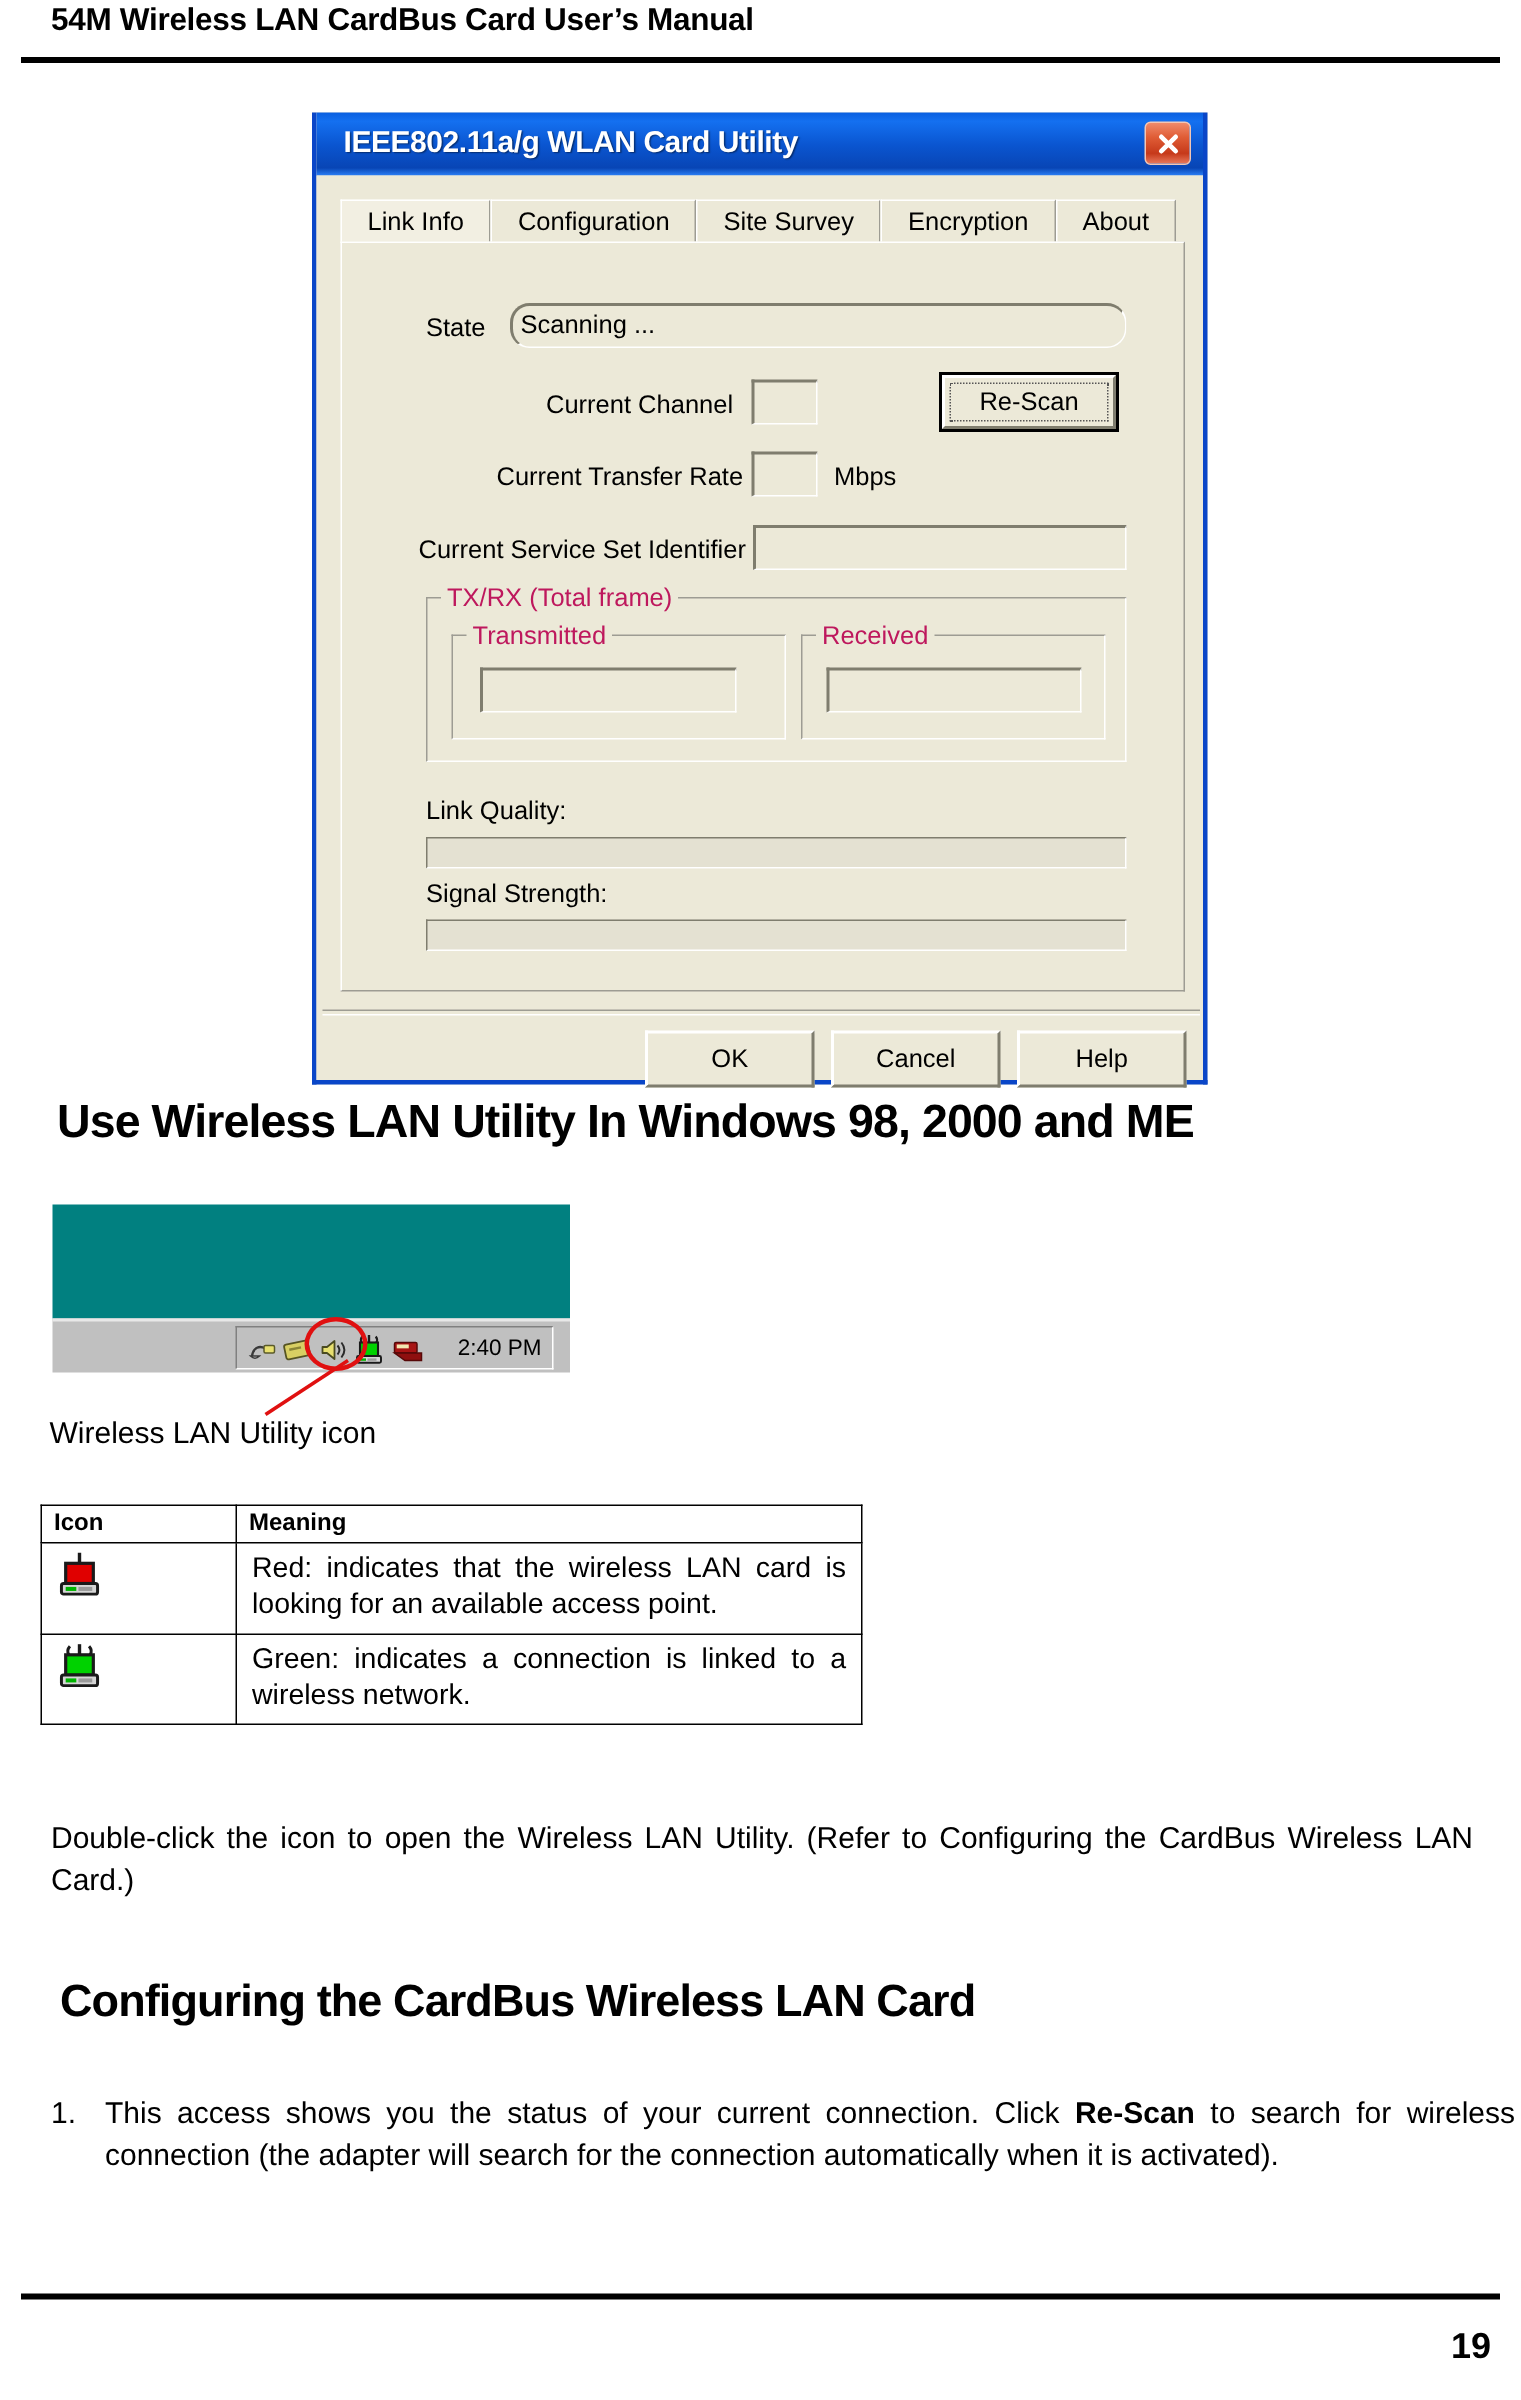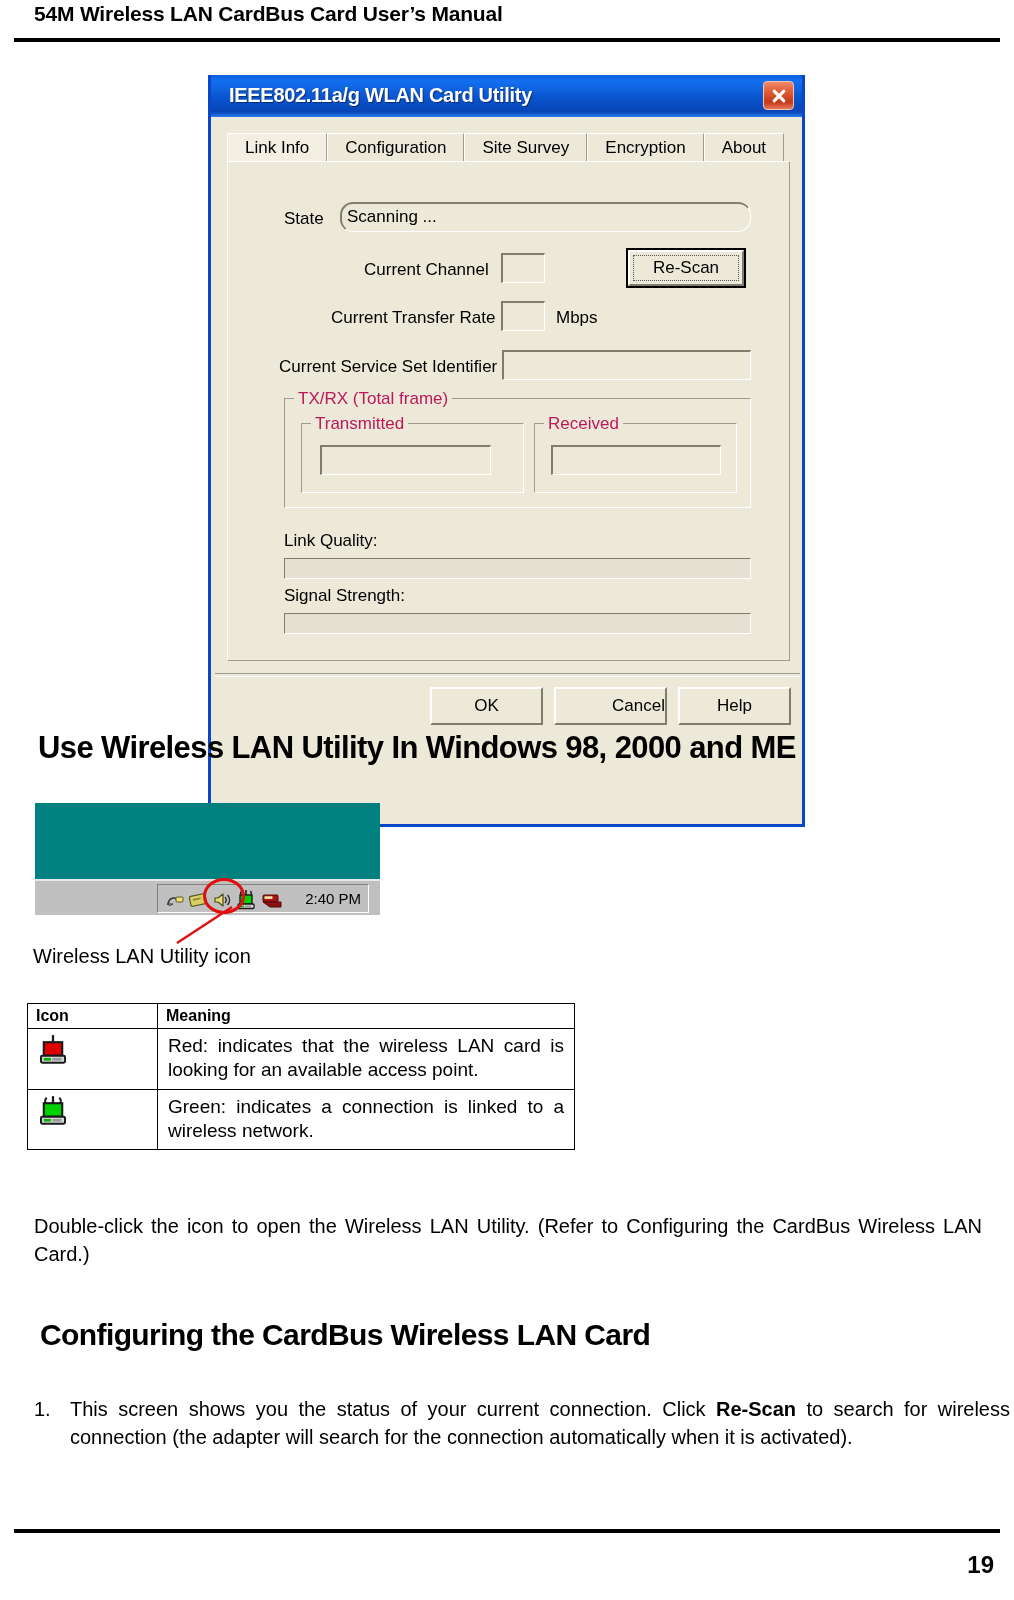--- a/index.html
+++ b/index.html
@@ -35,21 +35,21 @@
     position: absolute;
     left: 14px; top: 38px;
     width: 986px; height: 4px;
     background: #000;
   }
 
   
   .dialog {
     position: absolute;
     left: 208px; top: 75px;
-    width: 597px; height: 752px;
+    width: 597px; height: 648px;
     background: #ece9d8;
     border: 3px solid #0a46c8;
     border-top: none;
     box-sizing: border-box;
   }
   .titlebar {
     position: absolute;
     left: 0; top: 0;
     width: 100%; height: 42px;
     background: linear-gradient(180deg, #0a5fe0 0%, #1470f0 14%, #0a55d0 52%, #0845b5 88%, #2a7ef5 100%);
@@ -452,21 +452,21 @@
       <div class="lbl" style="left:56px; top:424px;">Signal Strength:</div>
       <div class="bar" style="left:56px; top:451px; width:467px; height:21px;"></div>
 
     </div>
 
     <div class="dlg-sep"></div>
 
     <div class="btn" style="left:219px; top:570px; width:113px; height:38px;">
       <span>OK</span>
     </div>
-    <div class="btn" style="left:343px; top:570px; width:113px; height:38px;justify-content:flex-end;">
+    <div class="btn" style="left:343px; top:570px; width:113px; height:38px;">
       <span>Cancel</span>
     </div>
     <div class="btn" style="left:467px; top:570px; width:113px; height:38px;">
       <span>Help</span>
     </div>
 
   </div>
 </div>
 
 <div class="section-h1" style="left:38px; top:730px;">Use Wireless LAN Utility In Windows 98, 2000 and ME</div>
@@ -577,17 +577,17 @@
     </tr>
   </tbody>
 </table>
 
 <div class="para" style="left:34px; top:1212px; width:948px;">Double-click the icon to open the Wireless LAN Utility.  (Refer to  Configuring the CardBus Wireless LAN Card.)</div>
 
 <div class="section-h1" style="left:40px; top:1318px; font-size:30px;">Configuring the CardBus Wireless LAN Card</div>
 
 <div class="list-item" style="left:34px; top:1395px; width:948px; height:100px;">
   <span class="list-num">1.</span>
-  <span class="list-text"><span>This screen shows you the status of your current connection. Click  </span><span class="bold">Re-Scan</span><span> to search for wireless connection (the adapter will search for the connection automatically when it is activated).</span></span>
+  <span class="list-text"><span>This access shows you the status of your current connection. Click  </span><span class="bold">Re-Scan</span><span> to search for wireless connection (the adapter will search for the connection automatically when it is activated).</span></span>
 </div>
 
 <div class="footer-rule"></div>
 <div class="page-num">19</div>
 
 </body></html>

